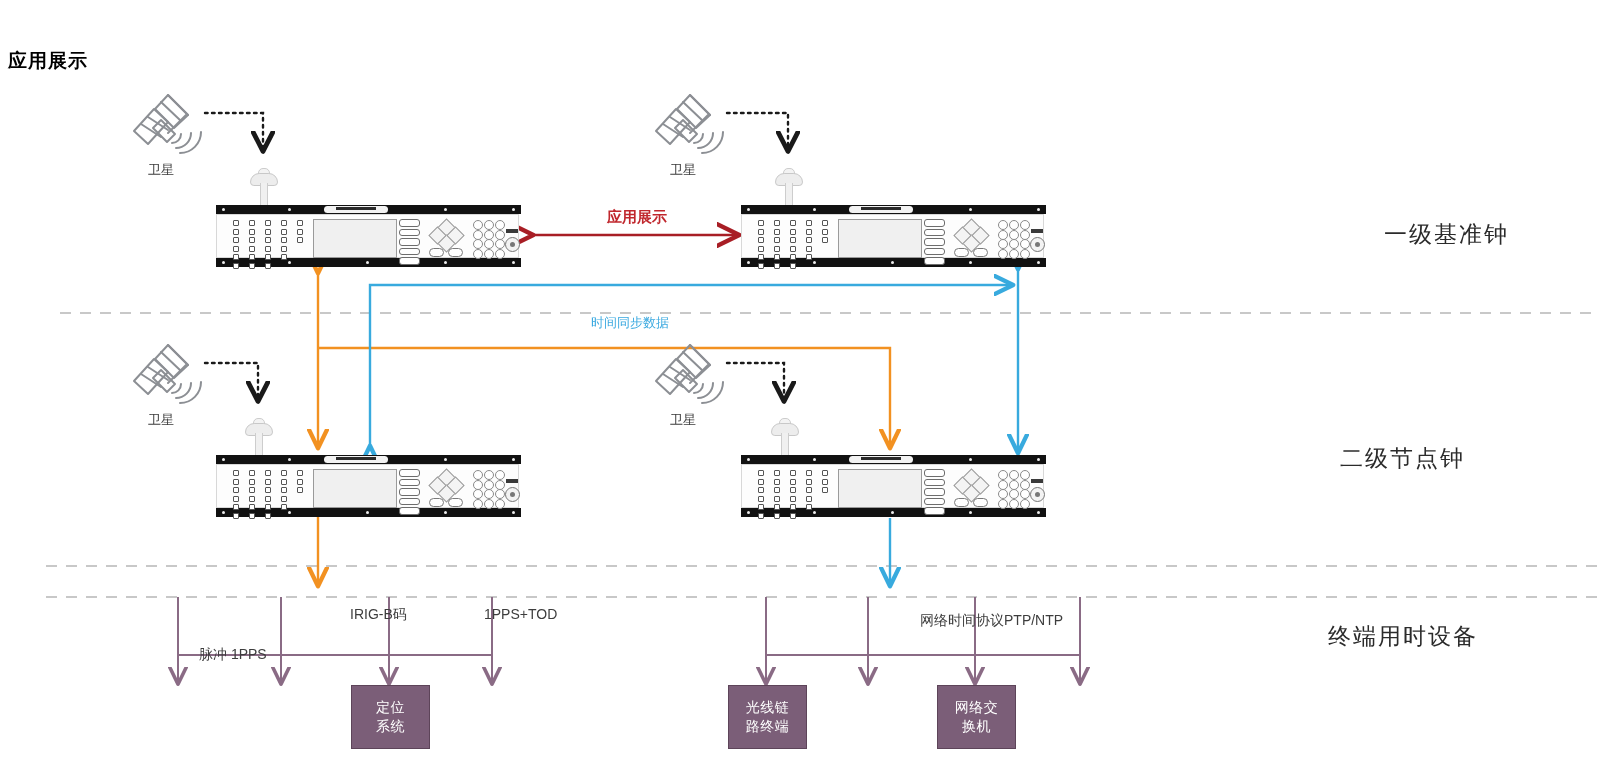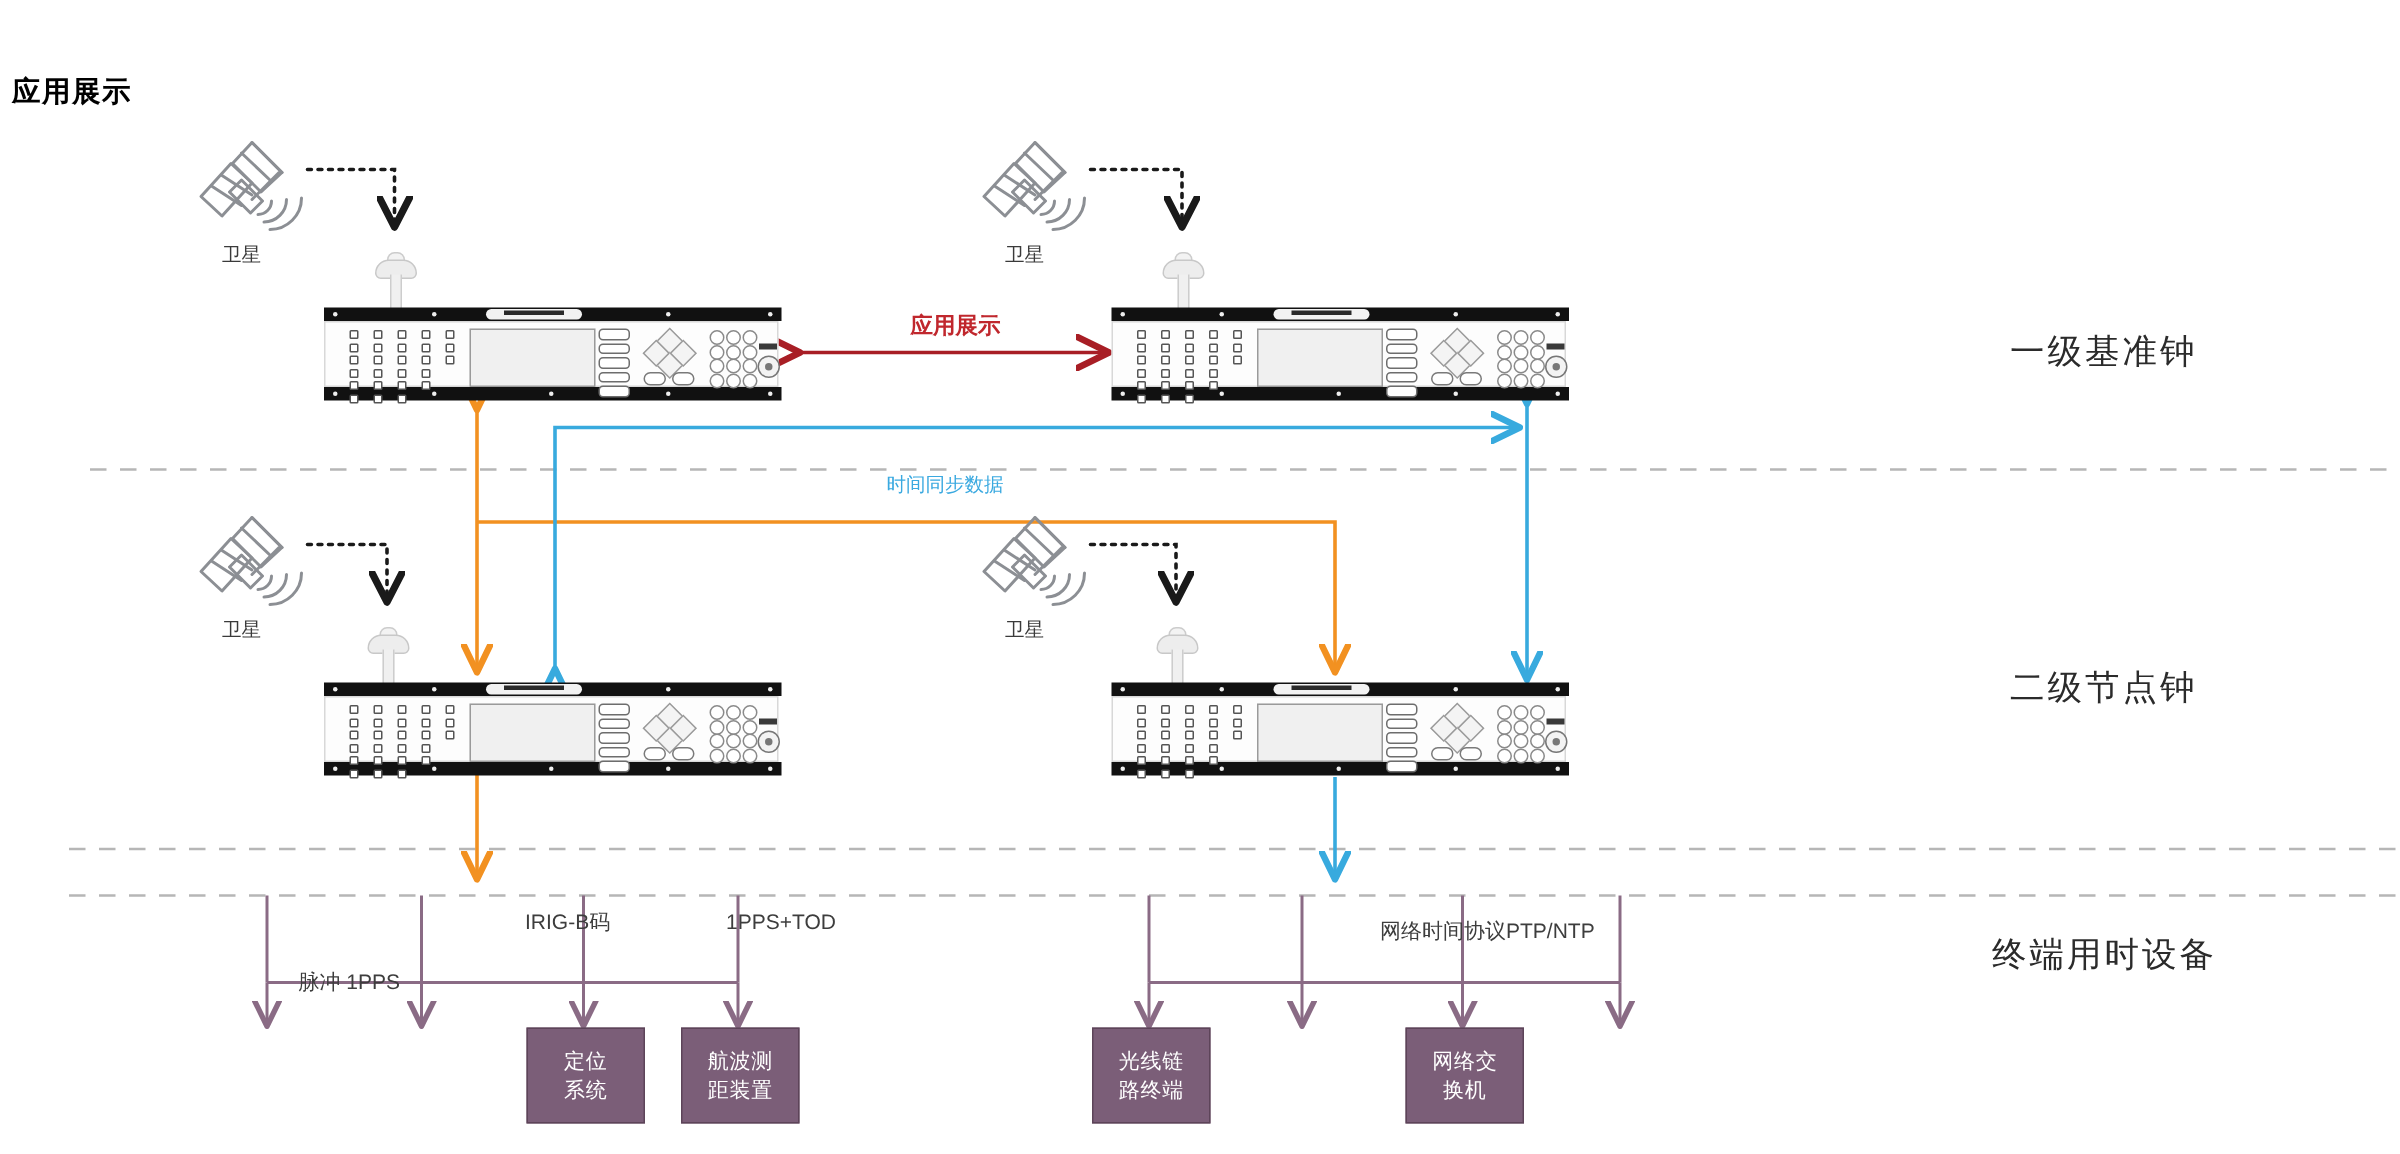--- a/index.html
+++ b/index.html
@@ -618,34 +618,28 @@
     </div>
 
   <div class="abs redlabel" style="left:607px;top:208px;">应用展示</div>
   <div class="abs cyanlabel" style="left:591px;top:314px;">时间同步数据</div>
 
   <div class="abs proto-label" style="left:199px;top:606px;margin-top:40px;">脉冲 1PPS</div>
   <div class="abs proto-label" style="left:350px;top:606px;">IRIG-B码</div>
   <div class="abs proto-label" style="left:484px;top:606px;">1PPS+TOD</div>
   <div class="abs proto-label" style="left:920px;top:612px;">网络时间协议PTP/NTP</div>
 
-  <div class="abs tier-label" style="left:1340px;top:219px;text-align:right;">一级基准钟</div>
+  <div class="abs tier-label" style="left:1384px;top:219px;text-align:right;">一级基准钟</div>
   <div class="abs tier-label" style="left:1340px;top:443px;">二级节点钟</div>
   <div class="abs tier-label" style="left:1328px;top:621px;">终端用时设备</div>
 
   <div class="endbox" style="left:351px;top:685px;">
     <span>
         <i style="font-style:normal;display:block">定位</i>
         <i style="font-style:normal;display:block">系统</i>
-      </span>
-  </div>
-  <div class="endbox" style="left:454px;top:685px;">
-    <span>
-        <i style="font-style:normal;display:block">航波测</i>
-        <i style="font-style:normal;display:block">距装置</i>
       </span>
   </div>
 
   <div class="endbox" style="left:728px;top:685px;">
     <span>
         <i style="font-style:normal;display:block">光线链</i>
         <i style="font-style:normal;display:block">路终端</i>
       </span>
   </div>
   <div class="endbox" style="left:937px;top:685px;">

